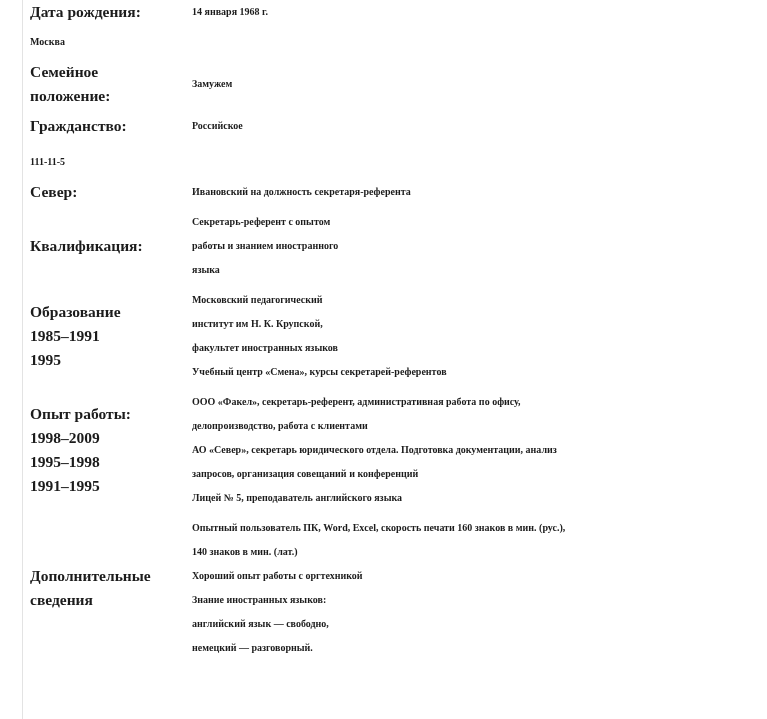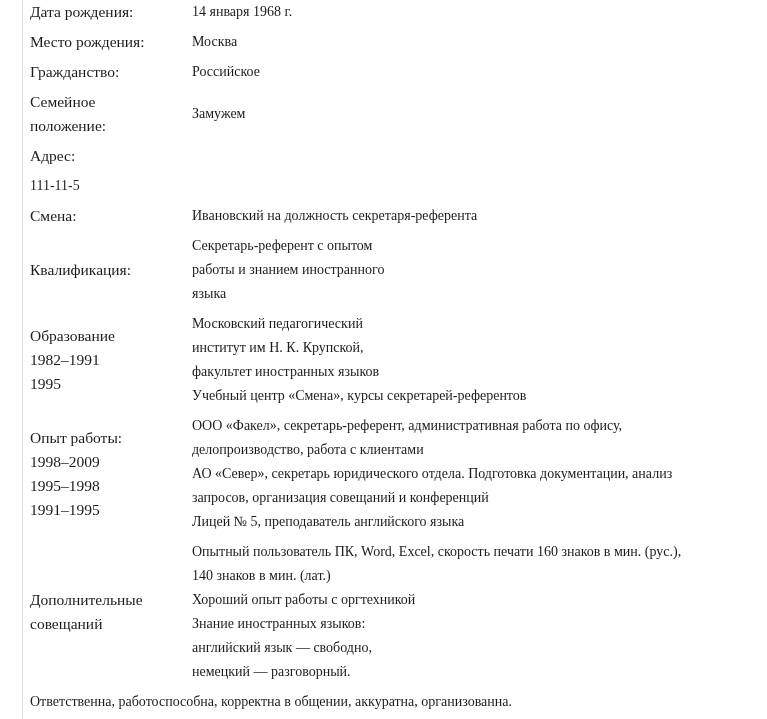--- a/index.html
+++ b/index.html
@@ -23,90 +23,89 @@
     width: 1px;
     background: #e3e3e3;
   }
   .resume {
     position: absolute;
     top: 0;
     left: 0;
     right: 0;
     padding: 0 6px 0 30px;
     box-sizing: border-box;
+    font-weight: bold;
   }
   .row {
     display: flex;
     align-items: center;
     margin-bottom: 6px;
   }
   .label {
     flex: 0 0 162px;
     white-space: pre-line;
     font-size: 15.5px;
     line-height: 24px;
   }
   .value {
     flex: 1 1 auto;
     white-space: pre;
-    font-size: 14px;
+    font-size: 10px;
     line-height: 24px;
   }
 </style>
 </head>
 <body>
 
 <div class="left-rule"></div>
 
 <div class="resume">
 
   <div class="row">
     <div class="label">Дата рождения:</div>
     <div class="value">14 января 1968 г.</div>
   </div>
 
   <div class="row">
-    <div class="label">Место рождения:</div>
     <div class="value">Москва</div>
-  </div>
-
-  <div class="row">
-    <div class="label">Гражданство:</div>
-    <div class="value">Российское</div>
   </div>
 
   <div class="row">
     <div class="label">Семейное
 положение:</div>
     <div class="value">Замужем</div>
   </div>
 
   <div class="row">
-    <div class="label">Адрес:</div>
+    <div class="label">Гражданство:</div>
+    <div class="value">Российское</div>
+  </div>
+
+  <div class="row">
   </div>
 
   <div class="row">
     <div class="value">111-11-5</div>
   </div>
 
   <div class="row">
-    <div class="label">Смена:</div>
+    <div class="label">Север:</div>
     <div class="value">Ивановский на должность секретаря-референта</div>
   </div>
 
   <div class="row">
     <div class="label">Квалификация:</div>
     <div class="value">Секретарь-референт с опытом
 работы и знанием иностранного
 языка</div>
   </div>
 
   <div class="row">
     <div class="label">Образование
-1982–1991
+1985–1991
 1995</div>
     <div class="value">Московский педагогический
 институт им Н. К. Крупской,
 факультет иностранных языков
 Учебный центр «Смена», курсы секретарей-референтов</div>
   </div>
 
   <div class="row">
     <div class="label">Опыт работы:
 1998–2009
@@ -114,26 +113,25 @@
 1991–1995</div>
     <div class="value">ООО «Факел», секретарь-референт, административная работа по офису,
 делопроизводство, работа с клиентами
 АО «Север», секретарь юридического отдела. Подготовка документации, анализ
 запросов, организация совещаний и конференций
 Лицей № 5, преподаватель английского языка</div>
   </div>
 
   <div class="row">
     <div class="label">Дополнительные
-совещаний</div>
+сведения</div>
     <div class="value">Опытный пользователь ПК, Word, Excel, скорость печати 160 знаков в мин. (рус.),
 140 знаков в мин. (лат.)
 Хороший опыт работы с оргтехникой
 Знание иностранных языков:
 английский язык — свободно,
 немецкий — разговорный.</div>
   </div>
 
   <div class="row">
-    <div class="value">Ответственна, работоспособна, корректна в общении, аккуратна, организованна.</div>
   </div>
 
 </div>
 
 </body></html>

